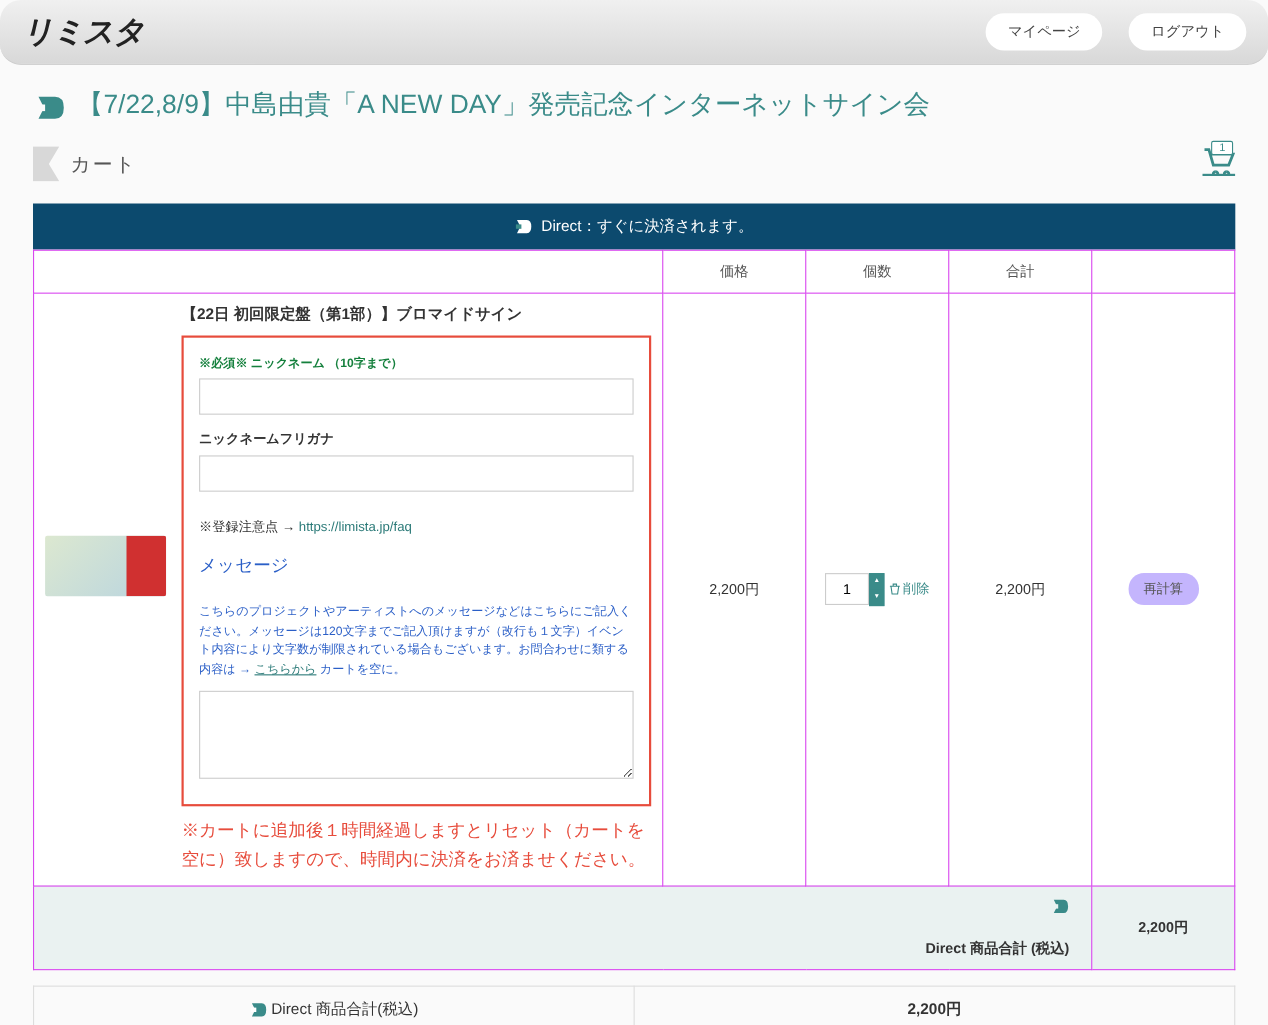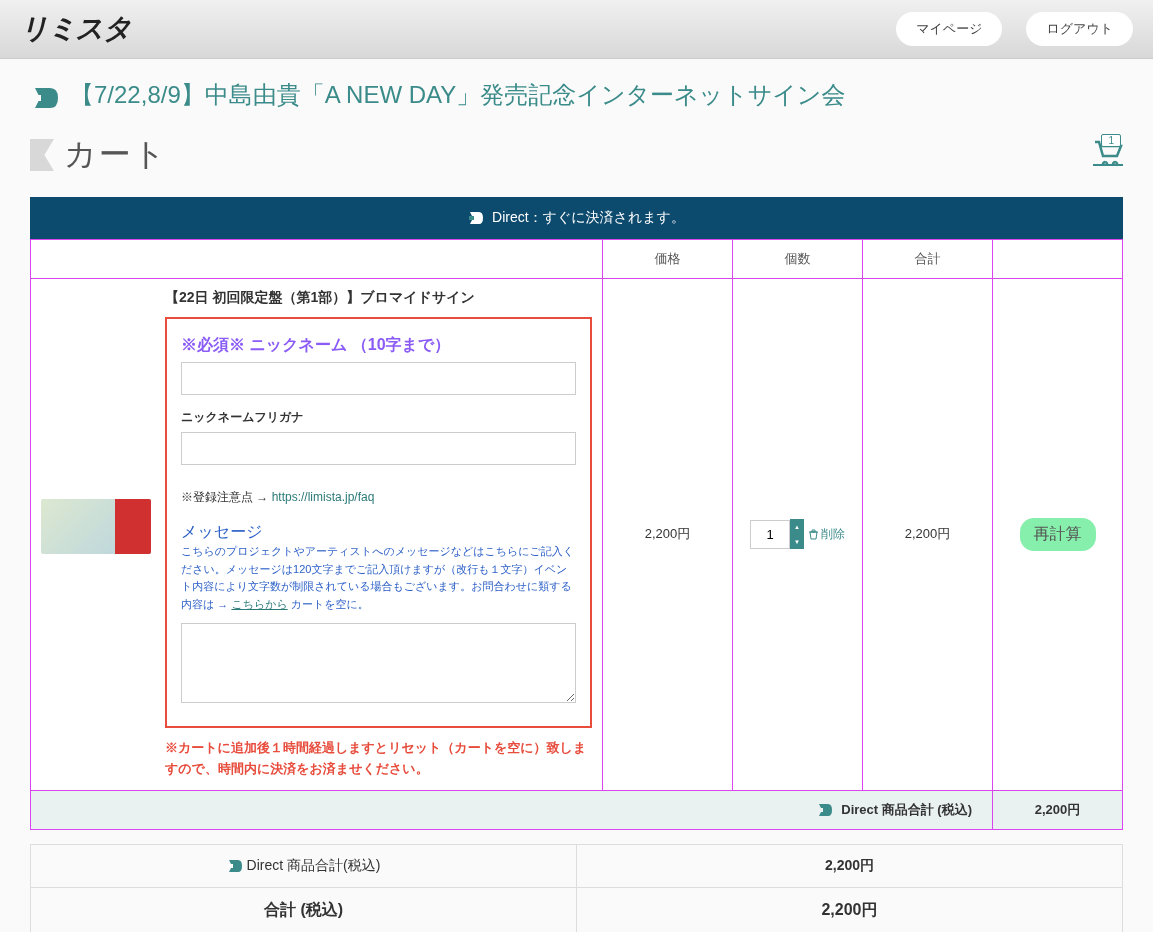--- a/index.html
+++ b/index.html
@@ -5,20 +5,21 @@
 * { box-sizing: border-box; margin: 0; padding: 0; }
 body { font-family: "Hiragino Kaku Gothic ProN", "Meiryo", sans-serif; background: #fafafa; color: #333; }
 
 .header-bar {
   background: linear-gradient(180deg, #f0f0f0 0%, #d8d8d8 100%);
   padding: 10px 20px;
   display: flex;
   justify-content: space-between;
   align-items: center;
   border-bottom: 1px solid #ccc;
+  border-radius: 19px;
 }
 .logo {
   font-weight: 900;
   font-style: italic;
   font-size: 28px;
   color: #222;
   letter-spacing: -1px;
 }
 .header-buttons { display: flex; gap: 24px; }
 .pill-button {
@@ -34,21 +35,21 @@
 .page-content { padding: 20px 30px; }
 
 .event-header { display: flex; align-items: flex-start; gap: 10px; margin-bottom: 20px; }
 .event-icon { width: 30px; height: 30px; flex-shrink: 0; margin-top: 4px; }
 .event-title { font-size: 24px; color: #3a8b89; font-weight: normal; }
 .event-subtitle { font-size: 14px; font-weight: bold; color: #333; margin-top: 6px; padding-left: 40px; margin-bottom: 20px; }
 
 .cart-header-row { display: flex; justify-content: space-between; align-items: center; margin-bottom: 20px; }
 .cart-title-wrap { display: flex; align-items: center; gap: 10px; }
 .cart-title-icon { width: 24px; height: 32px; background: #d8d8d8; clip-path: polygon(0 0, 100% 0, 60% 50%, 100% 100%, 0 100%); }
-.cart-title { font-size: 32px; color: #555; font-weight: normal; letter-spacing: 2px; }
+.cart-title { font-size: 18px; color: #555; font-weight: normal; letter-spacing: 2px; }
 .cart-badge-wrap { position: relative; color: #3a8b89; }
 .cart-count-badge { position: absolute; top: -6px; right: 2px; background: #fff; border: 1px solid #3a8b89; font-size: 10px; padding: 0 6px; border-radius: 2px; }
 
 .direct-banner {
   background: #0c4a6e;
   color: #fff;
   text-align: center;
   padding: 12px;
   font-size: 14px;
   display: flex;
@@ -63,43 +64,43 @@
 table.cart-table td { vertical-align: middle; text-align: center; }
 
 .product-cell { text-align: left !important; display: flex; gap: 14px; align-items: flex-start; }
 .product-thumb { width: 110px; height: 55px; background: linear-gradient(135deg, #dce8d0, #b8d4e0); border-radius: 2px; flex-shrink: 0; margin-top: 210px; position: relative; overflow: hidden; }
 .product-thumb::after { content: ""; position: absolute; right: 0; top: 0; width: 36px; height: 100%; background: #d03030; }
 .product-details { flex: 1; }
 .product-name { font-size: 14px; font-weight: bold; margin-bottom: 10px; color: #333; }
 
 .form-box { border: 2px solid #e74c3c; padding: 16px 14px; margin-bottom: 10px; }
 .field-label { font-size: 12px; font-weight: bold; color: #333; margin-bottom: 6px; display: block; }
-.required-label { color: #8b5cf6; font-size: 16px; font-weight: bold; }
+.required-label { color: #15803d; font-size: 11px; font-weight: bold; }
 .text-input { width: 100%; padding: 8px; border: 1px solid #ccc; font-size: 13px; margin-bottom: 14px; }
 textarea.text-input { height: 80px; resize: vertical; margin-bottom: 4px; }
 
 .note-line { font-size: 12px; color: #333; margin: 10px 0 16px; }
 .note-link { color: #2b7a78; text-decoration: none; }
 
-.msg-title { color: #2b5fc7; font-size: 16px; margin-bottom: 0; }
+.msg-title { color: #2b5fc7; font-size: 16px; margin-bottom: 23px; }
 .msg-desc { font-size: 11px; color: #2b5fc7; line-height: 1.6; margin-bottom: 10px; }
 .msg-link { color: #2b7a78; }
 
-.reset-note { font-size: 13px; color: #e74c3c; line-height: 1.6; font-weight: bold; }
+.reset-note { font-size: 16px; color: #e74c3c; line-height: 1.6; }
 
 .qty-wrap { display: flex; align-items: center; justify-content: center; gap: 0; }
 .qty-input { width: 40px; padding: 6px 4px; text-align: center; border: 1px solid #ccc; font-size: 13px; }
 .qty-stepper { width: 14px; height: 30px; background: #3a8b89; display: flex; flex-direction: column; }
 .qty-step-btn { flex: 1; background: #3a8b89; border: none; cursor: pointer; color: #fff; font-size: 6px; line-height: 1; }
 .delete-link { color: #3a8b89; text-decoration: none; font-size: 12px; margin-left: 4px; display: inline-flex; align-items: center; gap: 2px; }
 
-.recalc-btn { background: #86efac; border: none; border-radius: 14px; padding: 6px 14px; font-size: 16px; color: #555; cursor: pointer; }
+.recalc-btn { background: #c4b5fd; border: none; border-radius: 14px; padding: 6px 14px; font-size: 12px; color: #555; cursor: pointer; }
 
 .subtotal-row td { background: #eaf2f1; text-align: right; font-weight: bold; font-size: 14px; }
-.subtotal-label-cell { display: flex; justify-content: flex-end; align-items: center; gap: 8px; padding-right: 10px; }
+.subtotal-label-cell { display: flex; justify-content: flex-end; align-items: flex-end; gap: 21px; padding-right: 10px; flex-direction: column; }
 
 .summary-table { width: 100%; border-collapse: collapse; margin-top: 14px; }
 .summary-table td { border: 1px solid #ddd; padding: 12px 30px; font-size: 14px; text-align: center; }
 .summary-label { text-align: right; width: 50%; }
 .summary-value { text-align: left; width: 50%; font-weight: bold; }
 .summary-total-row td { font-weight: bold; font-size: 16px; }
 
 .direct-icon-small { display: inline-block; width: 16px; height: 16px; vertical-align: middle; }
 </style>
 </head>

